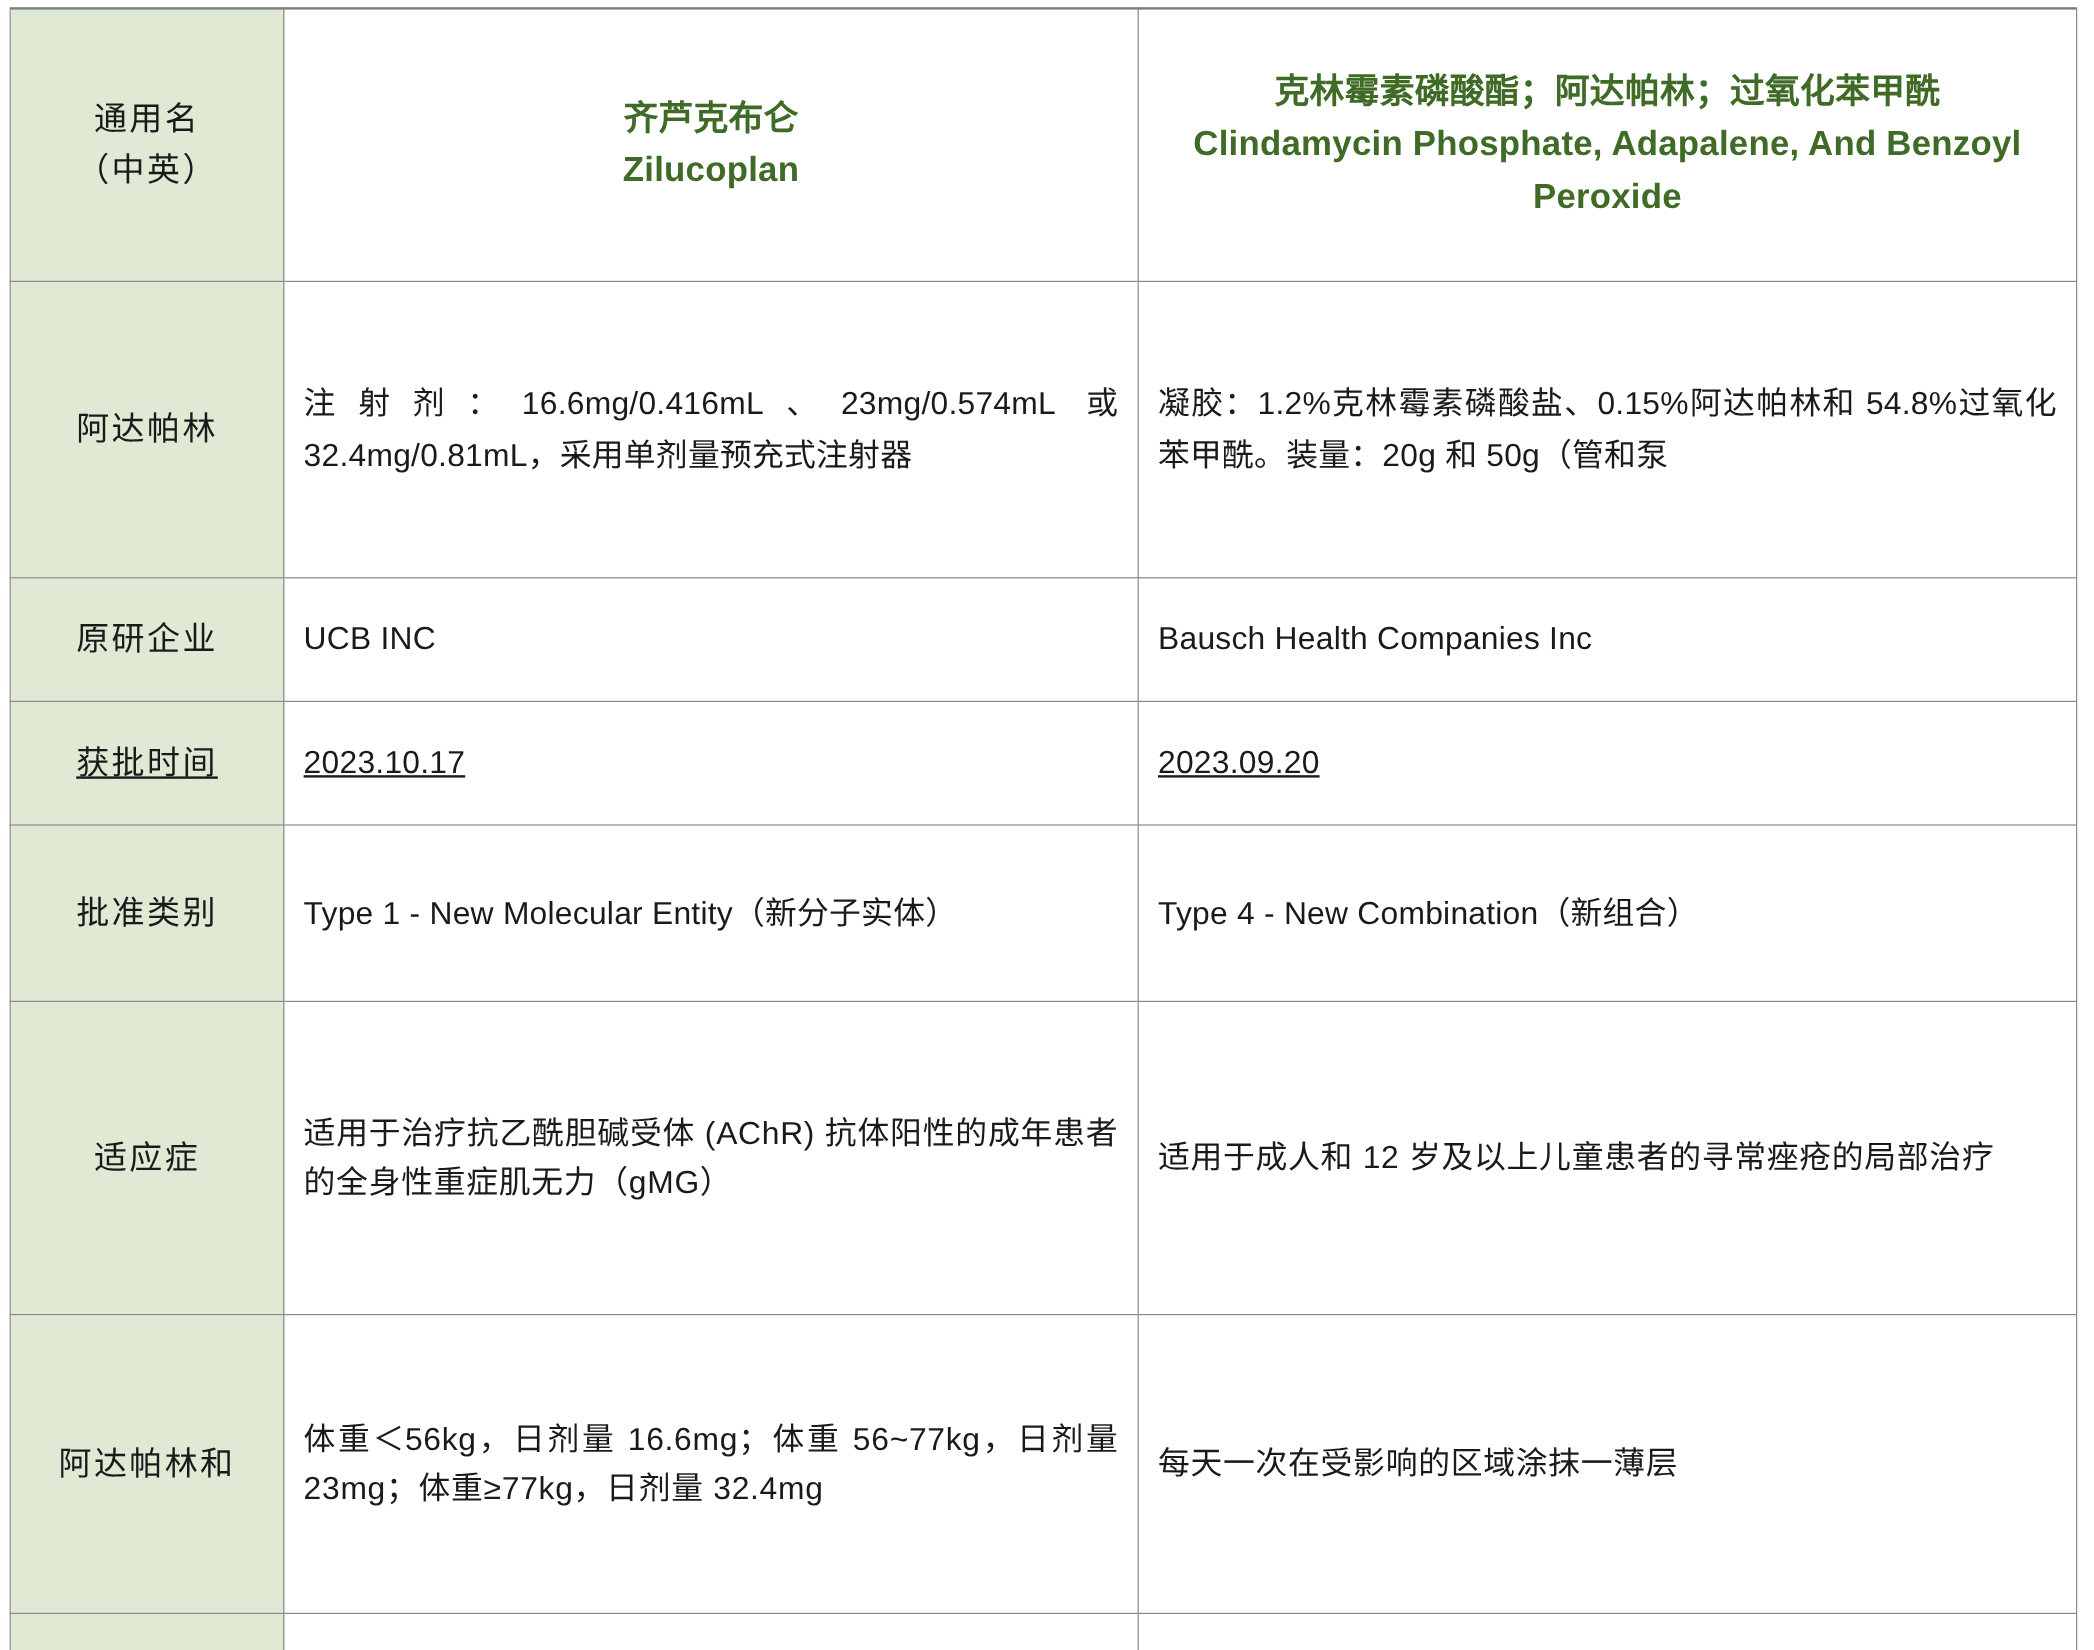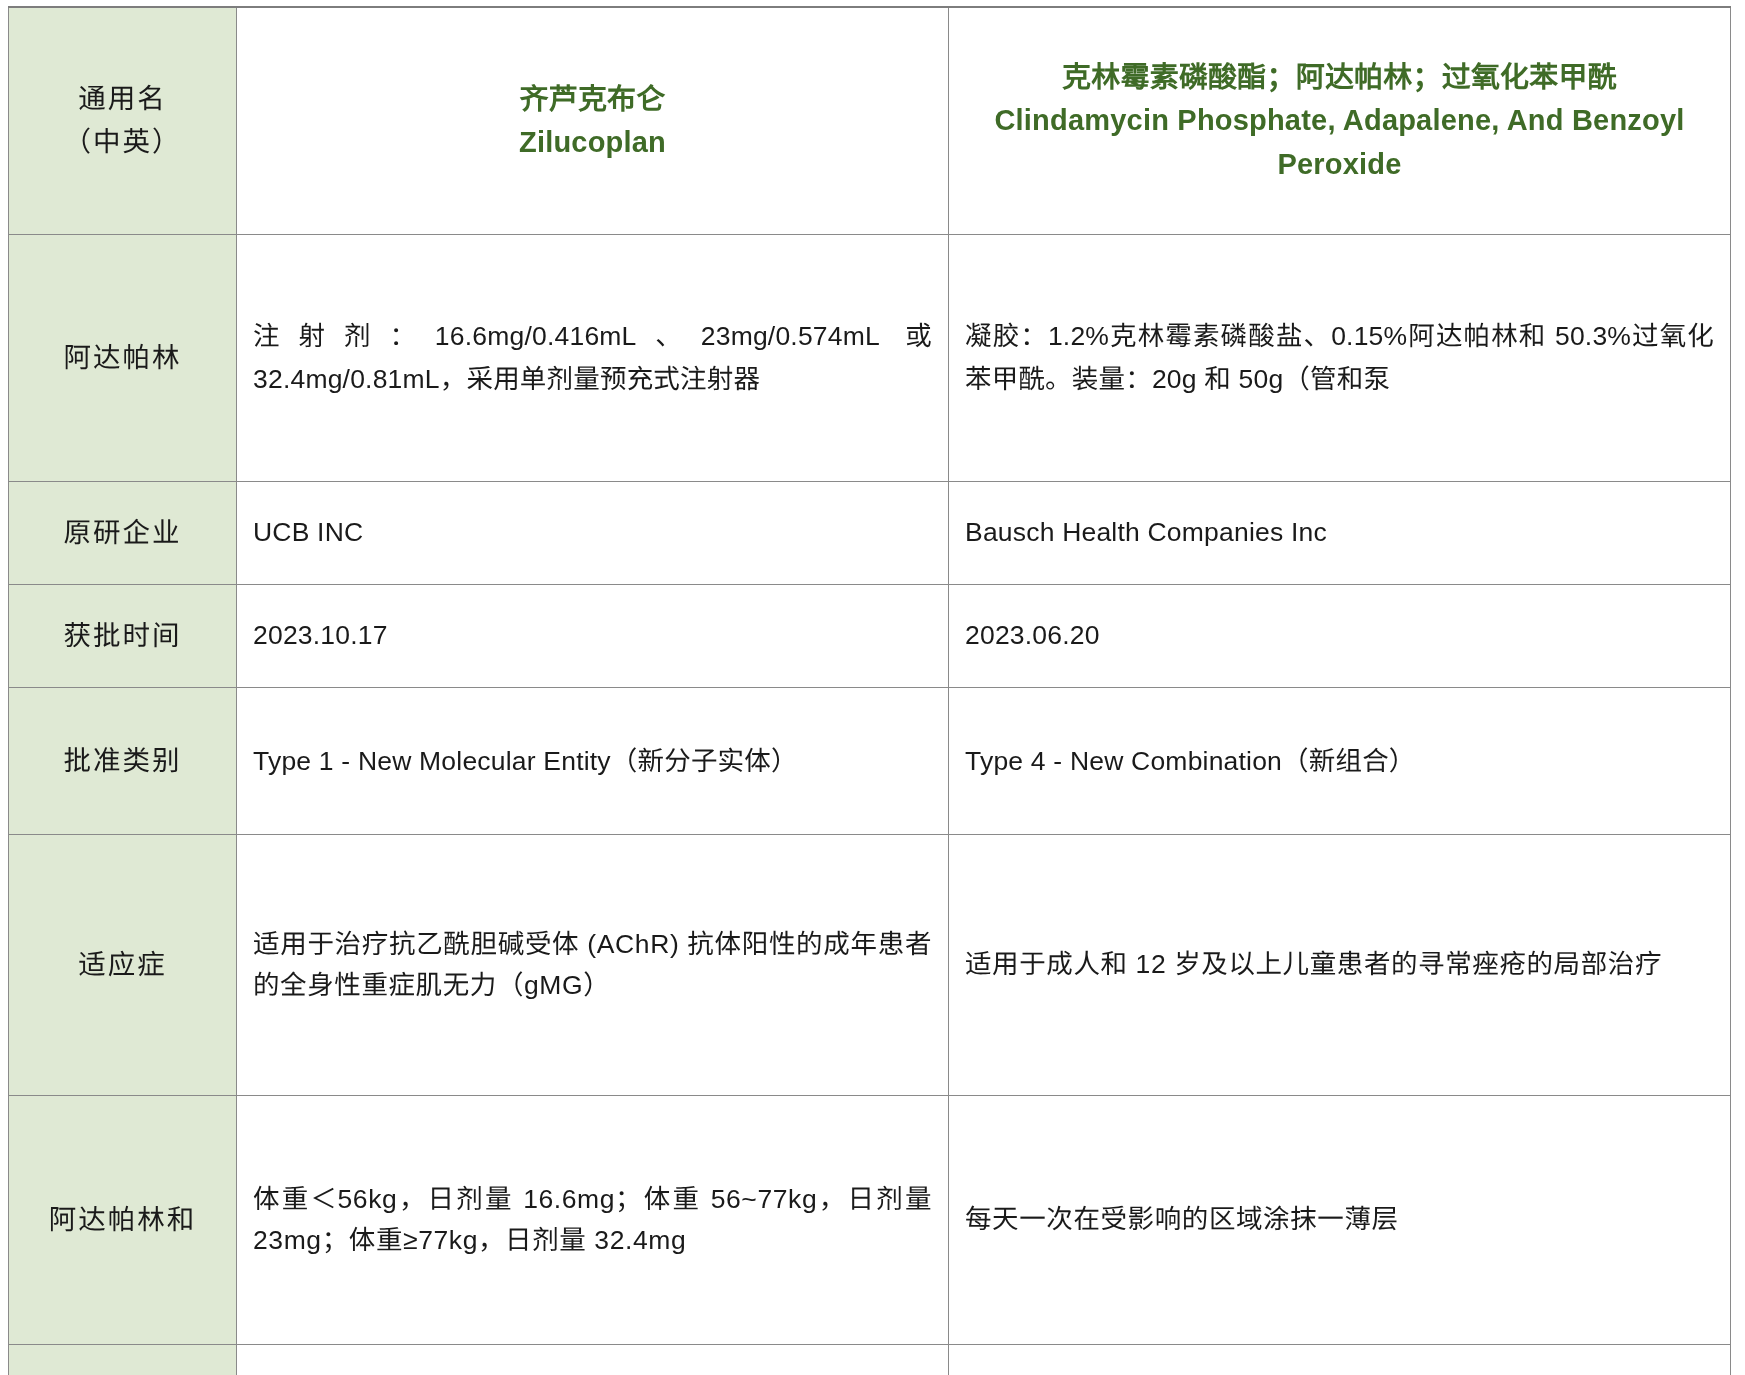--- a/index.html
+++ b/index.html
@@ -58,21 +58,21 @@
   }
   td.head-name .nm-cn { display: block; }
   td.head-name .nm-en { display: block; }
   td.body-cell {
     text-align: justify;
     text-justify: inter-ideograph;
   }
   .row-h1 td { height: 190px; }
   .row-h2 td { height: 218px; }
   .row-h3 td { height: 74px; }
-  .row-h4 td { height: 74px; }
+  .row-h4 td { height: 74px; text-decoration: underline; }
   .row-h5 td { height: 118px; }
   .row-h6 td { height: 232px; }
   .row-h7 td { height: 220px; }
   .row-h8 td { height: 135px; }
   .tight { line-height: 1.62; }
   .wide-sp { letter-spacing: 0.6px; }
 </style>
 </head>
 <body>
 
@@ -95,33 +95,33 @@
         </td>
         <td class="head-name">
           <span class="nm-cn">克林霉素磷酸酯；阿达帕林；过氧化苯甲酰</span>
           <span class="nm-en">Clindamycin Phosphate, Adapalene, And Benzoyl Peroxide</span>
         </td>
       </tr>
 
       <tr class="row-h2">
         <td class="label">阿达帕林</td>
         <td class="body-cell tight">注射剂：16.6mg/0.416mL、23mg/0.574mL 或 32.4mg/0.81mL，采用单剂量预充式注射器</td>
-        <td class="body-cell tight">凝胶：1.2%克林霉素磷酸盐、0.15%阿达帕林和 50.3%过氧化苯甲酰。装量：20g 和 50g（管和泵</td>
+        <td class="body-cell tight">凝胶：1.2%克林霉素磷酸盐、0.15%阿达帕林和 54.8%过氧化苯甲酰。装量：20g 和 50g（管和泵</td>
       </tr>
 
       <tr class="row-h3">
         <td class="label">原研企业</td>
         <td class="body-cell">UCB INC</td>
         <td class="body-cell">Bausch Health Companies Inc</td>
       </tr>
 
       <tr class="row-h4">
         <td class="label">获批时间</td>
         <td class="body-cell">2023.10.17</td>
-        <td class="body-cell">2023.06.20</td>
+        <td class="body-cell">2023.09.20</td>
       </tr>
 
       <tr class="row-h5">
         <td class="label">批准类别</td>
         <td class="body-cell tight">Type 1 - New Molecular Entity（新分子实体）</td>
         <td class="body-cell tight">Type 4 - New Combination（新组合）</td>
       </tr>
 
       <tr class="row-h6">
         <td class="label">适应症</td>

